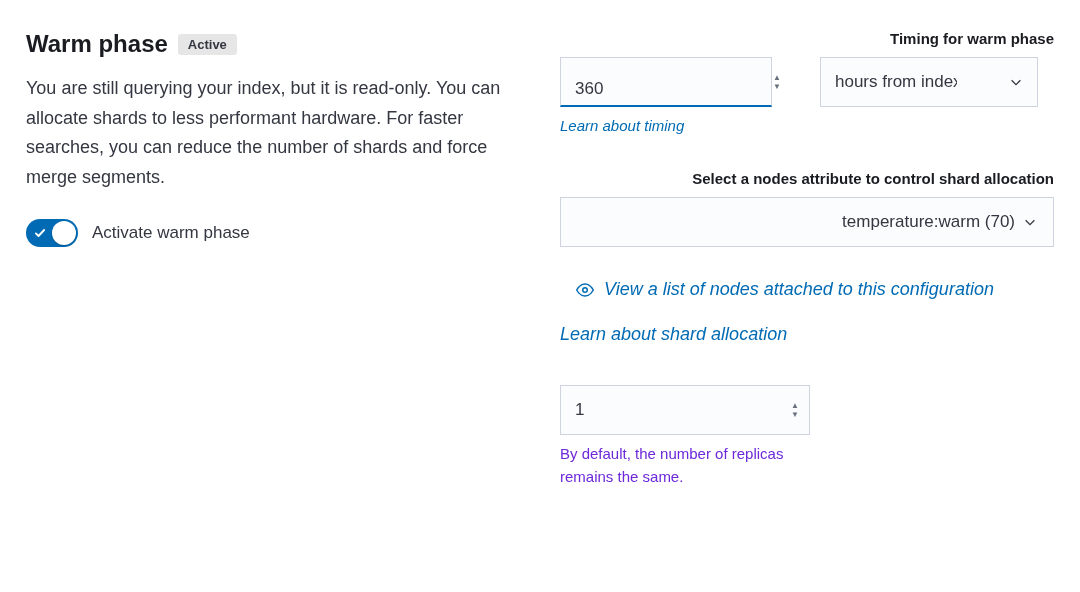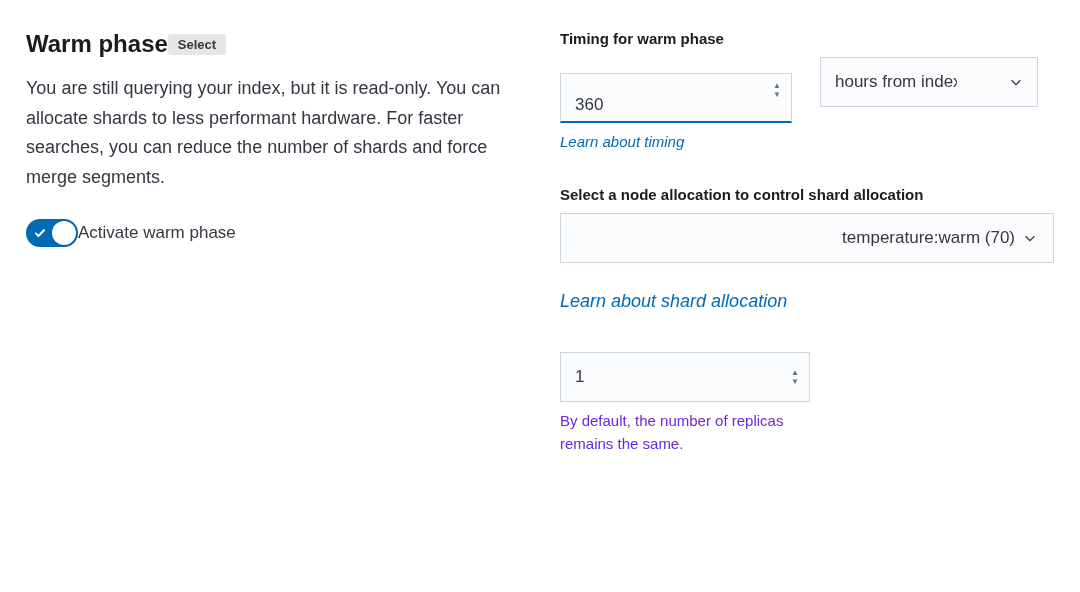--- a/index.html
+++ b/index.html
@@ -20,21 +20,21 @@
     }
     .left {
       width: 500px;
     }
     .right {
       flex: 1;
     }
     .title-row {
       display: flex;
       align-items: center;
-      gap: 0;
+      gap: 10px;
       margin-bottom: 16px;
     }
     .title {
       font-size: 24px;
       font-weight: 700;
       color: #1a1c21;
     }
     .badge {
       background: #e6e6e6;
       color: #343741;
@@ -46,20 +46,21 @@
     .description {
       font-size: 18px;
       line-height: 1.65;
       color: #343741;
       margin-bottom: 26px;
       max-width: 500px;
     }
     .toggle-row {
       display: flex;
       align-items: center;
+      gap: 14px;
     }
     .switch {
       width: 52px;
       height: 28px;
       border-radius: 14px;
       background: #006bb4;
       position: relative;
       cursor: pointer;
       display: flex;
       align-items: center;
@@ -83,42 +84,42 @@
     .toggle-label {
       font-size: 17px;
       color: #343741;
     }
     .field-label {
       font-size: 15px;
       font-weight: 600;
       color: #1a1c21;
       margin-bottom: 10px;
       display: block;
+      text-align: right;
     }
     .timing-row {
       display: flex;
       gap: 28px;
       align-items: flex-start;
     }
     .timing-input-wrap {
       display: flex;
       flex-direction: column;
     }
     .number-input {
-      width: 232px;
+      width: 212px;
       height: 50px;
       border: 1px solid #cdd3df;
       border-bottom: 2px solid #006bb4;
       background: #fbfcfd;
       padding: 15px 36px 0 14px;
       font-size: 17px;
       color: #343741;
       outline: none;
       position: relative;
-      margin-top: 16px;
     }
     .number-wrapper {
       position: relative;
       width: 232px;
     }
     .stepper {
       position: absolute;
       right: 8px;
       top: 50%;
       transform: translateY(-50%);
@@ -225,21 +226,21 @@
       line-height: 1.5;
     }
   </style>
 </head>
 <body>
 
 <div class="container">
   <div class="left">
     <div class="title-row">
       <h2 class="title">Warm phase</h2>
-      <span class="badge">Select</span>
+      <span class="badge">Active</span>
     </div>
     <p class="description">You are still querying your index, but it is read-only. You can allocate shards to less performant hardware. For faster searches, you can reduce the number of shards and force merge segments.</p>
     <div class="toggle-row">
       <div class="switch">
         <svg class="switch-check" viewBox="0 0 16 16" fill="none" stroke="currentColor" stroke-width="2.5" stroke-linecap="round" stroke-linejoin="round">
           <polyline points="2.5,8.5 6,12 13.5,4"></polyline>
         </svg>
         <div class="switch-knob"></div>
       </div>
       <span class="toggle-label">Activate warm phase</span>
@@ -263,29 +264,36 @@
         <div class="select-box">
           <span class="text">hours from index c</span>
           <svg class="chevron" width="14" height="14" viewBox="0 0 16 16" fill="none" stroke="currentColor" stroke-width="1.5">
             <polyline points="3,6 8,11 13,6"></polyline>
           </svg>
         </div>
       </div>
     </div>
 
     <div class="field-block" style="margin-top:36px;">
-      <label class="field-label">Select a node allocation to control shard allocation</label>
+      <label class="field-label">Select a nodes attribute to control shard allocation</label>
       <div class="select-full">
         <span>temperature:warm (70)</span>
         <svg class="chevron" width="14" height="14" viewBox="0 0 16 16" fill="none" stroke="currentColor" stroke-width="1.5">
           <polyline points="3,6 8,11 13,6"></polyline>
         </svg>
       </div>
     </div>
 
+    <div class="eye-row">
+      <svg class="eye-icon" viewBox="0 0 24 24" fill="none" stroke="currentColor" stroke-width="2">
+        <path d="M1 12s4-8 11-8 11 8 11 8-4 8-11 8-11-8-11-8z"></path>
+        <circle cx="12" cy="12" r="3"></circle>
+      </svg>
+      <span class="link link-large">View a list of nodes attached to this configuration</span>
+    </div>
 
     <a class="link link-large" style="margin-bottom:20px;">Learn about shard allocation</a>
 
     <div class="field-block" style="margin-top:20px;">
       <div class="replicas-input-wrap">
         <input type="text" class="replicas-input" value="1" style="">
         <div class="stepper">
           <span>▲</span>
           <span>▼</span>
         </div>

